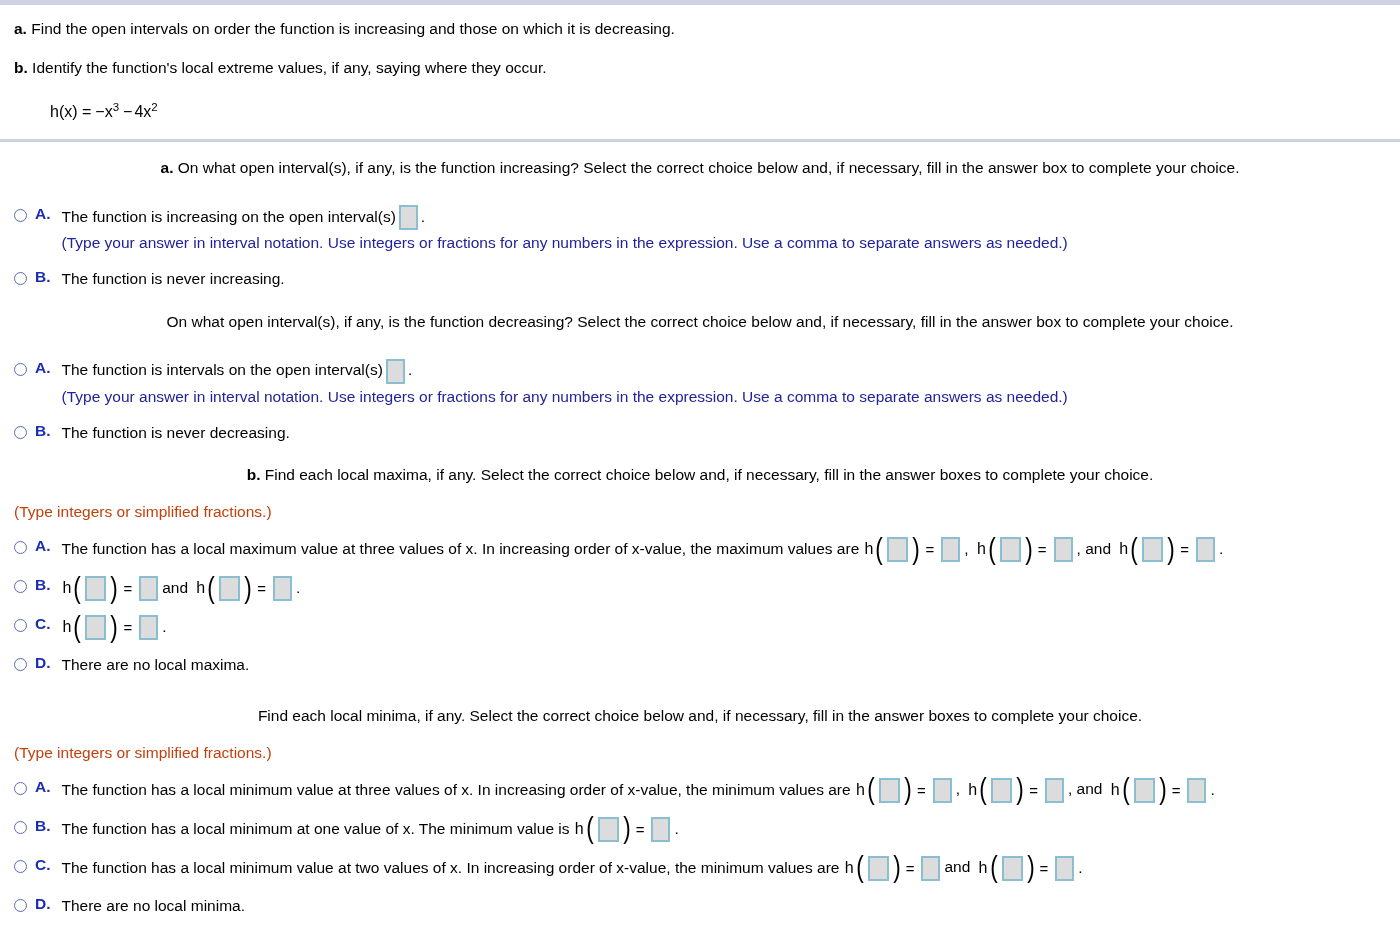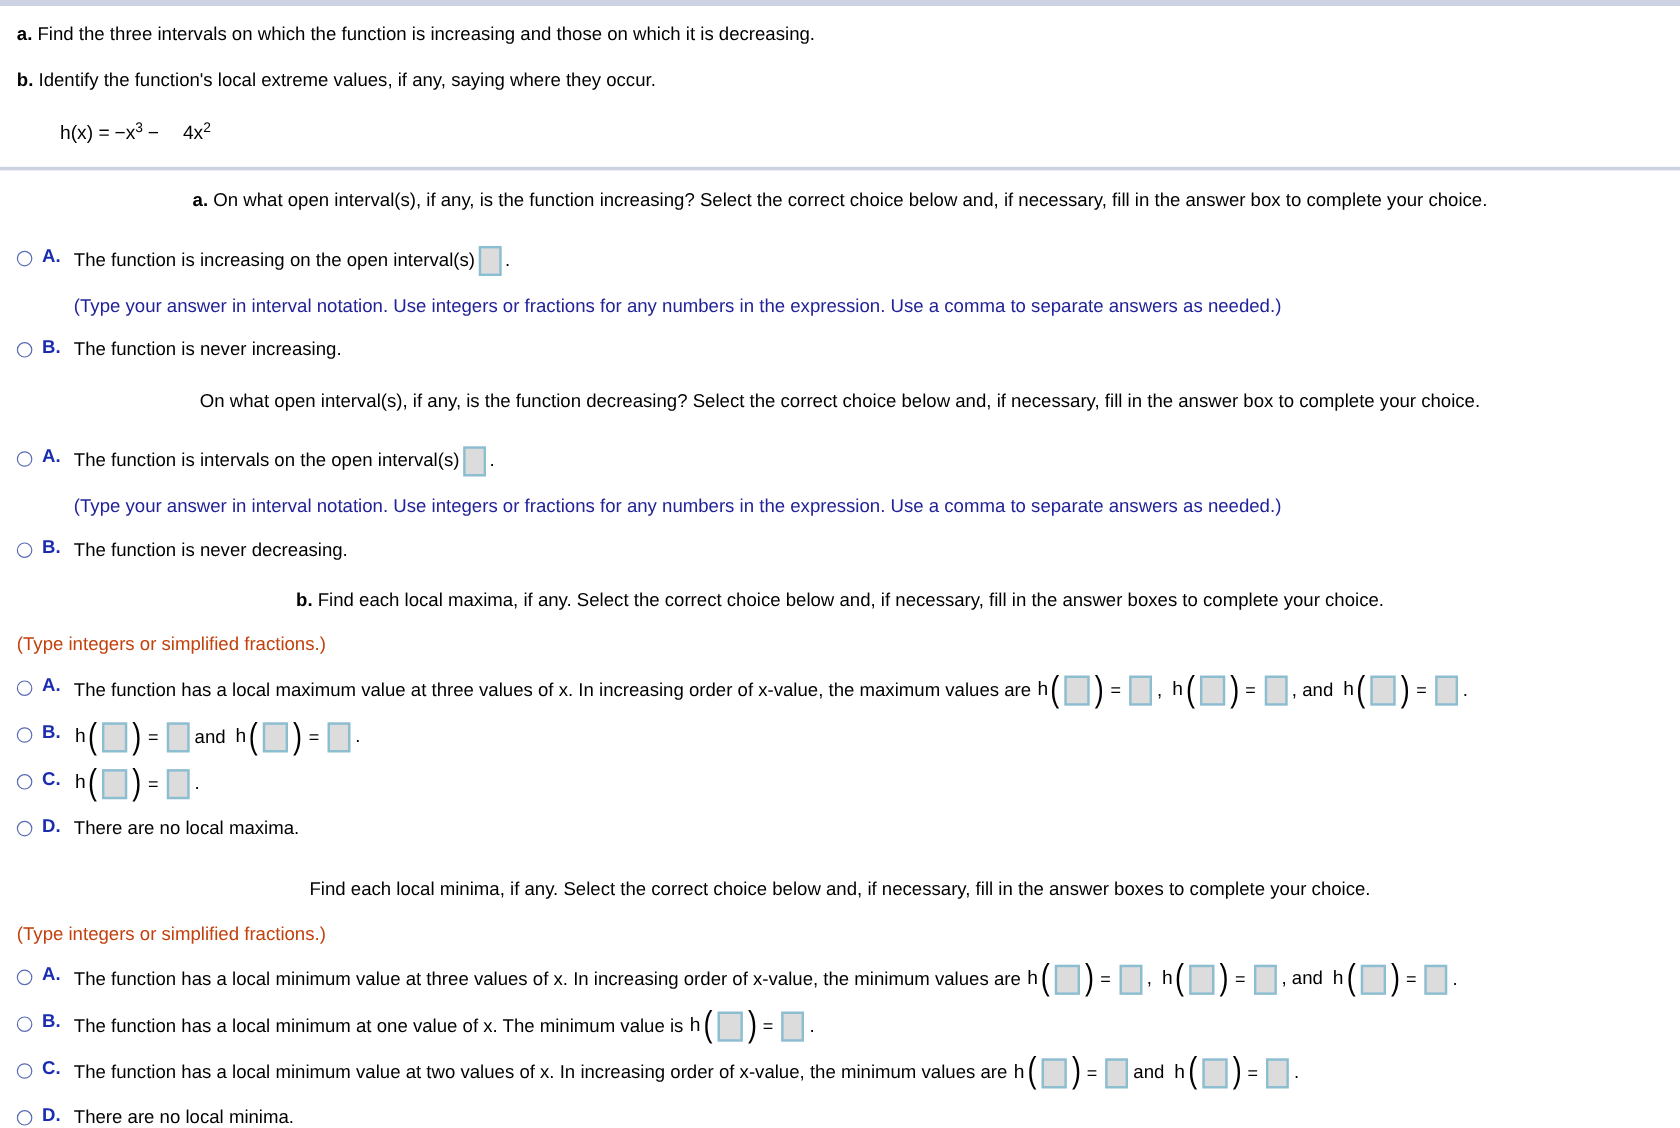--- a/index.html
+++ b/index.html
@@ -86,21 +86,21 @@
   }
   .choice-body {
     flex: 1 1 auto;
     min-width: 0;
   }
   .choice-text {
     line-height: 1.4;
   }
   .sub-hint {
     color: #22229a;
-    margin-top: 16px;
+    margin-top: 3px;
     line-height: 1.35;
   }
 
   
   .abox {
     display: inline-block;
     vertical-align: middle;
     width: 19px;
     height: 25px;
     background: #dcdcdc;
@@ -141,32 +141,32 @@
 </head>
 <body>
 
 <div class="top-bar"></div>
 
 <div style="height:14px"></div>
 
 <div class="prompt">
   <div>
     <b>a.</b>
-    <span>Find the three intervals on which the function is increasing and those on which it is decreasing.</span>
+    <span>Find the open intervals on order the function is increasing and those on which it is decreasing.</span>
   </div>
   <div style="margin-top:18px">
     <b>b.</b>
     <span>Identify the function's local extreme values, if any, saying where they occur.</span>
   </div>
 </div>
 
 <div style="height:22px"></div>
 
 <div class="formula-row">
-  <span class="formula"><span>h(x) =</span><span style="margin-left:4px">−</span><span>x</span><sup>3</sup><span style="margin-left:4px">−</span><span style="margin-left:20px">4x</span><sup>2</sup></span>
+  <span class="formula"><span>h(x) =</span><span style="margin-left:4px">−</span><span>x</span><sup>3</sup><span style="margin-left:4px">−</span><span style="margin-left:2px">4x</span><sup>2</sup></span>
 </div>
 
 <div style="height:18px"></div>
 <div class="divider"></div>
 <div style="height:16px"></div>
 
 <div class="question">
   <b>a.</b>
   <span>On what open interval(s), if any, is the function increasing? Select the correct choice below and, if necessary, fill in the answer box to complete your choice.</span>
 </div>

